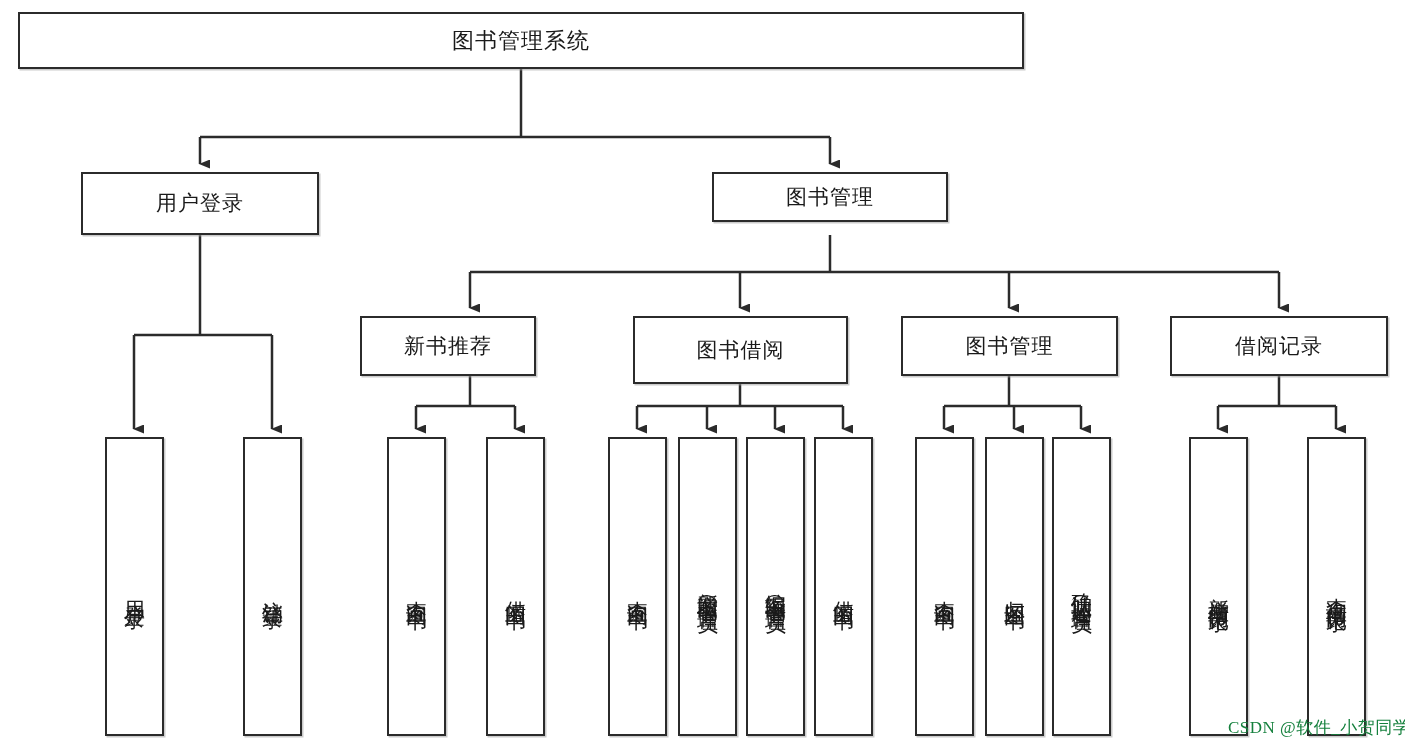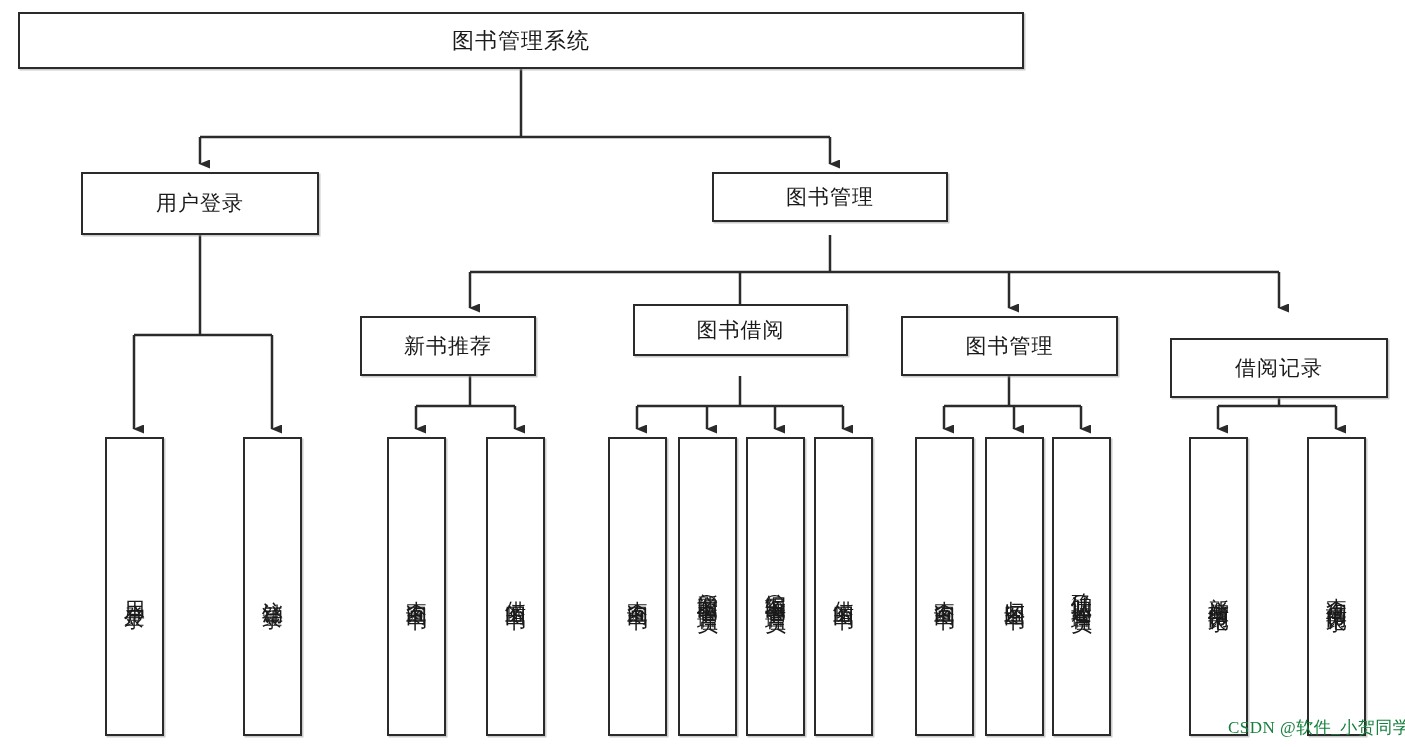--- a/index.html
+++ b/index.html
@@ -116,27 +116,27 @@
   <div class="node-box" id="node-l2-0" style="left: 81px; top: 172px; width: 238px; height: 63px;">
     <span class="node-label">用户登录</span>
   </div>
   <div class="node-box" id="node-l2-1" style="left: 712px; top: 172px; width: 236px; height: 50px;">
     <span class="node-label">图书管理</span>
   </div>
 
   <div class="node-box" id="node-l3-0" style="left: 360px; top: 316px; width: 176px; height: 60px;">
     <span class="node-label">新书推荐</span>
   </div>
-  <div class="node-box" id="node-l3-1" style="left: 633px; top: 304px; width: 215px; height: 52px;">
+  <div class="node-box" id="node-l3-1" style="left: 633px; top: 316px; width: 215px; height: 68px;">
     <span class="node-label">图书借阅</span>
   </div>
   <div class="node-box" id="node-l3-2" style="left: 901px; top: 316px; width: 217px; height: 60px;">
     <span class="node-label">图书管理</span>
   </div>
-  <div class="node-box" id="node-l3-3" style="left: 1170px; top: 316px; width: 218px; height: 60px; margin-top: 22px;">
+  <div class="node-box" id="node-l3-3" style="left: 1170px; top: 316px; width: 218px; height: 60px;">
     <span class="node-label">借阅记录</span>
   </div>
 
   <div class="node-box vertical" id="node-leaf-0" style="left: 105px; top: 437px; width: 59px; height: 299px;">
     <span class="node-label">用户登录</span>
   </div>
   <div class="node-box vertical" id="node-leaf-1" style="left: 243px; top: 437px; width: 59px; height: 299px;">
     <span class="node-label">注销登录</span>
   </div>
   <div class="node-box vertical" id="node-leaf-2" style="left: 387px; top: 437px; width: 59px; height: 299px;">

